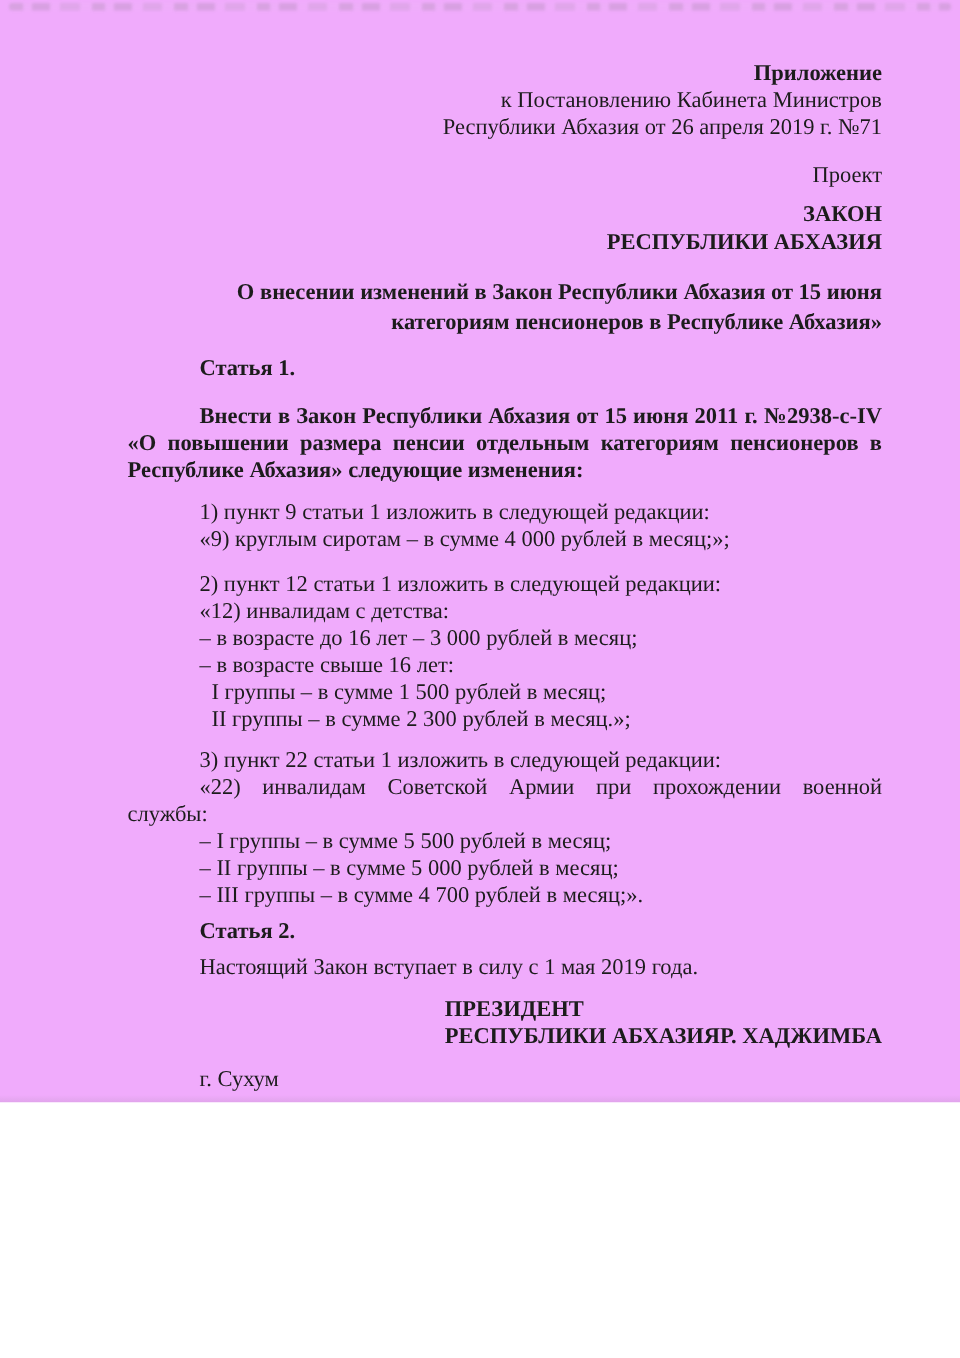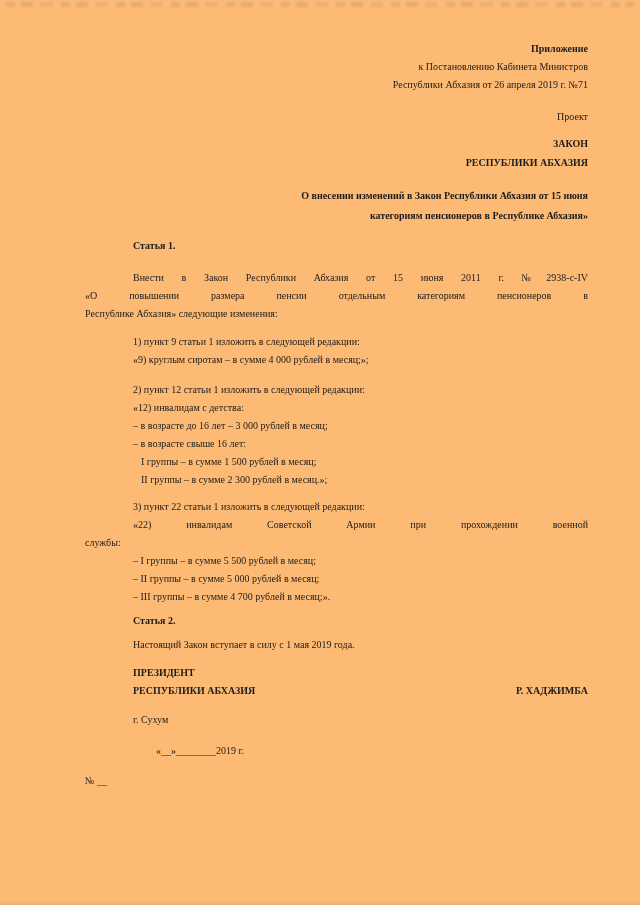--- a/index.html
+++ b/index.html
@@ -1,22 +1,22 @@
 <!DOCTYPE html>
 <html lang="ru"><head>
 <meta charset="utf-8">
 <style>
   html, body { margin: 0; padding: 0; background: #ffffff; }
   .page {
     position: relative;
     width: 640px;
-    height: 905px;
-    background: #fdba74;
+    height: 735px;
+    background: #f0abfc;
     font-family: "Liberation Serif", "DejaVu Serif", serif;
-    font-size: 10px;
+    font-size: 15px;
     line-height: 18px;
     color: #1c1c1c;
     overflow: hidden;
   }
   .scan-top {
     position: absolute; top: 2px; left: 6px; right: 6px; height: 5px;
     background: repeating-linear-gradient(90deg,
       rgba(130,130,130,.40) 0 9px,
       rgba(205,205,205,.12) 9px 15px,
       rgba(115,115,115,.35) 15px 27px,
@@ -39,38 +39,38 @@
   .bold   { font-weight: bold; }
 
   .appendix-block { margin-top: 40px; }
   .draft-label    { margin-top: 14px; }
   .law-heading    { margin-top: 8px;  line-height: 19px; }
   .law-title      { margin-top: 14px; line-height: 19.5px; }
 
   .article-heading { margin-top: 12px; margin-left: 48px; }
   .a2-heading      { margin-top: 6px; }
 
-  .intro { margin-top: 14px; }
+  .intro { margin-top: 14px; font-weight: bold; }
   .jline { text-align: justify; text-align-last: justify; }
   .ind-first { text-indent: 48px; }
 
   .amendment-1 { margin-top: 10px; }
   .amendment-2 { margin-top: 12px; }
   .amendment-3 { margin-top: 9px; }
   .line   { margin-left: 48px; }
   .line-g { margin-left: 56px; }
 
   .a2-text { margin-top: 6px; margin-left: 48px; }
 
   .adoption { margin-top: 32px; margin-left: 48px; }
 
   .signature-row {
     margin-top: 10px;
     display: flex;
-    justify-content: space-between;
+    justify-content: flex-end;
     align-items: flex-end;
     font-weight: bold;
   }
   .signature-office { margin-left: 48px; }
   .city-line   { margin-top: 11px; margin-left: 48px; }
   .date-line   { margin-top: 13px; margin-left: 71px; }
   .number-line { margin-top: 12px; }
 </style>
 </head>
 <body>

